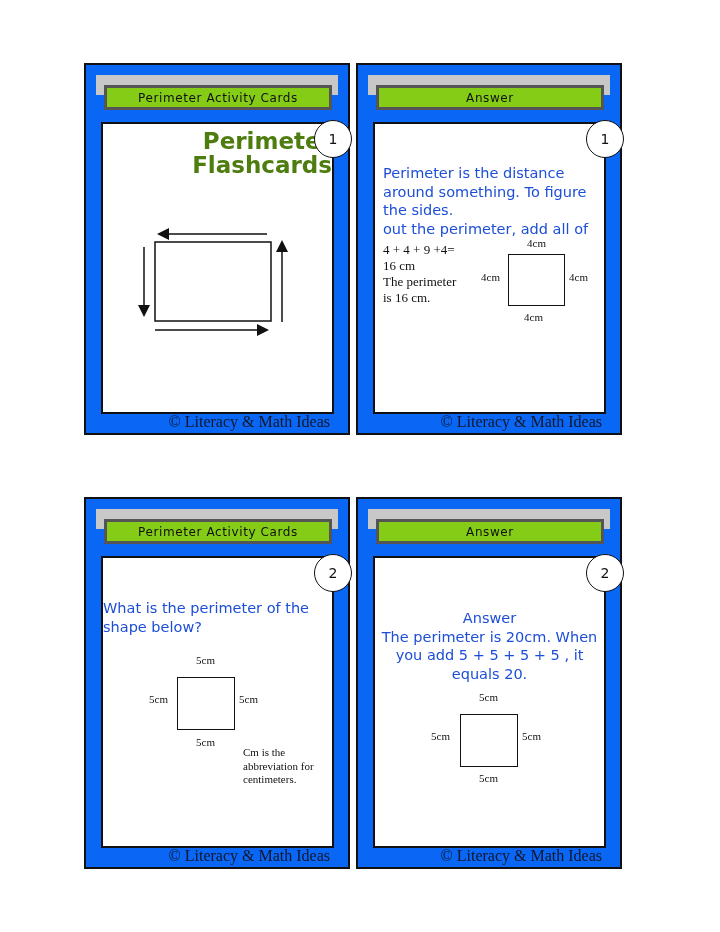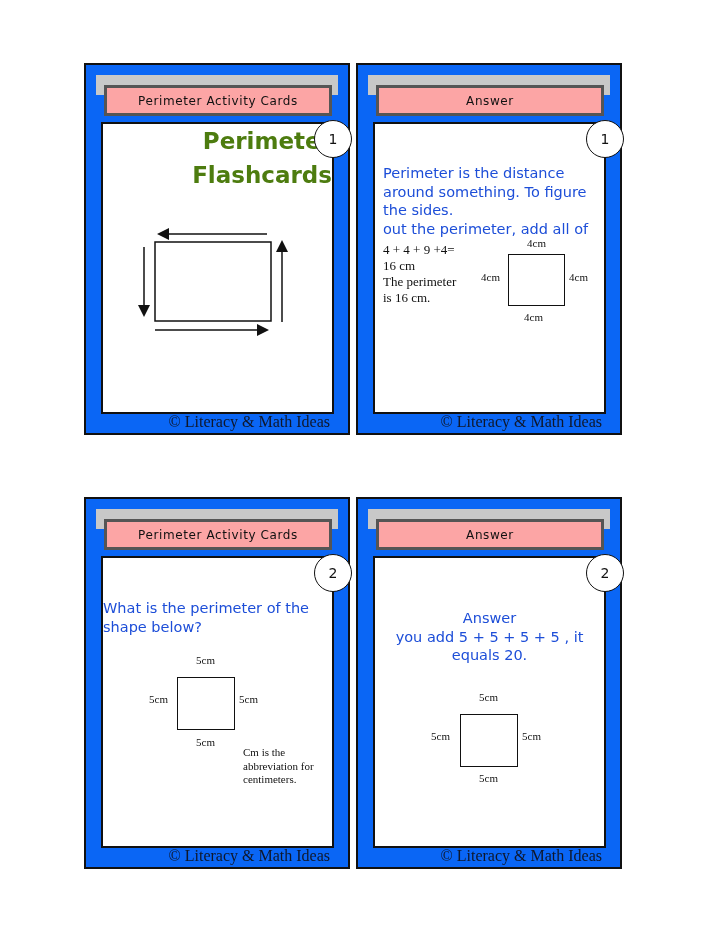--- a/index.html
+++ b/index.html
@@ -20,22 +20,22 @@
 
   .band {
     position: absolute;
     top: 10px; left: 10px; right: 10px;
     height: 20px;
     background: #c8c8c8;
   }
   .header-box {
     position: absolute;
     top: 20px; left: 18px; right: 16px;
-    height: 31px;
-    background: #fca5a5;
+    height: 25px;
+    background: #84cc16;
     border: 3px solid #555;
     display: flex; align-items: center; justify-content: center;
     font-family: "DejaVu Sans", sans-serif;
     font-size: 12px;
     letter-spacing: 0.6px;
     color: #111;
   }
   .content {
     position: absolute;
     top: 57px; left: 15px; right: 14px;
@@ -102,21 +102,21 @@
   svg.shape { position: absolute; left: 0; top: 0; }
 </style>
 </head>
 <body>
 
 <div class="card left row1">
   <div class="band"></div>
   <div class="header-box">Perimeter Activity Cards</div>
   <div class="content">
     <div class="title-line" style="top:4px;">Perimeter</div>
-    <div class="title-line" style="top:38px;">Flashcards</div>
+    <div class="title-line" style="top:28px;">Flashcards</div>
     <svg class="shape" width="233" height="288">
       <defs>
         <marker id="ah" markerWidth="8" markerHeight="8" refX="6" refY="4" orient="auto">
           <path d="M0,0 L8,4 L0,8 z" fill="#111"></path>
         </marker>
       </defs>
       <rect x="52" y="118" width="116" height="79" fill="#fff" stroke="#111" stroke-width="1.5"></rect>
       <line x1="164" y1="110" x2="57" y2="110" stroke="#111" stroke-width="1.5" marker-end="url(#ah)"></line>
       <line x1="41" y1="123" x2="41" y2="190" stroke="#111" stroke-width="1.5" marker-end="url(#ah)"></line>
       <line x1="52" y1="206" x2="163" y2="206" stroke="#111" stroke-width="1.5" marker-end="url(#ah)"></line>
@@ -175,20 +175,21 @@
   <div class="num-circle">2</div>
   <div class="footer">© Literacy &amp; Math Ideas</div>
 </div>
 
 <div class="card right row2">
   <div class="band"></div>
   <div class="header-box">Answer</div>
   <div class="content">
     <div class="sans-text" style="left:0; right:0; top:51px; text-align:center;">
       <div>Answer</div>
+      <div>The perimeter is 20cm.  When</div>
       <div>you add 5 + 5 + 5 + 5 , it</div>
       <div>equals 20.</div>
     </div>
     <div class="sq" style="left:85px; top:156px; width:58px; height:53px;"></div>
     <div class="label" style="left:104px; top:133px;">5cm</div>
     <div class="label" style="left:56px; top:172px;">5cm</div>
     <div class="label" style="left:147px; top:172px;">5cm</div>
     <div class="label" style="left:104px; top:214px;">5cm</div>
   </div>
   <div class="num-circle">2</div>

